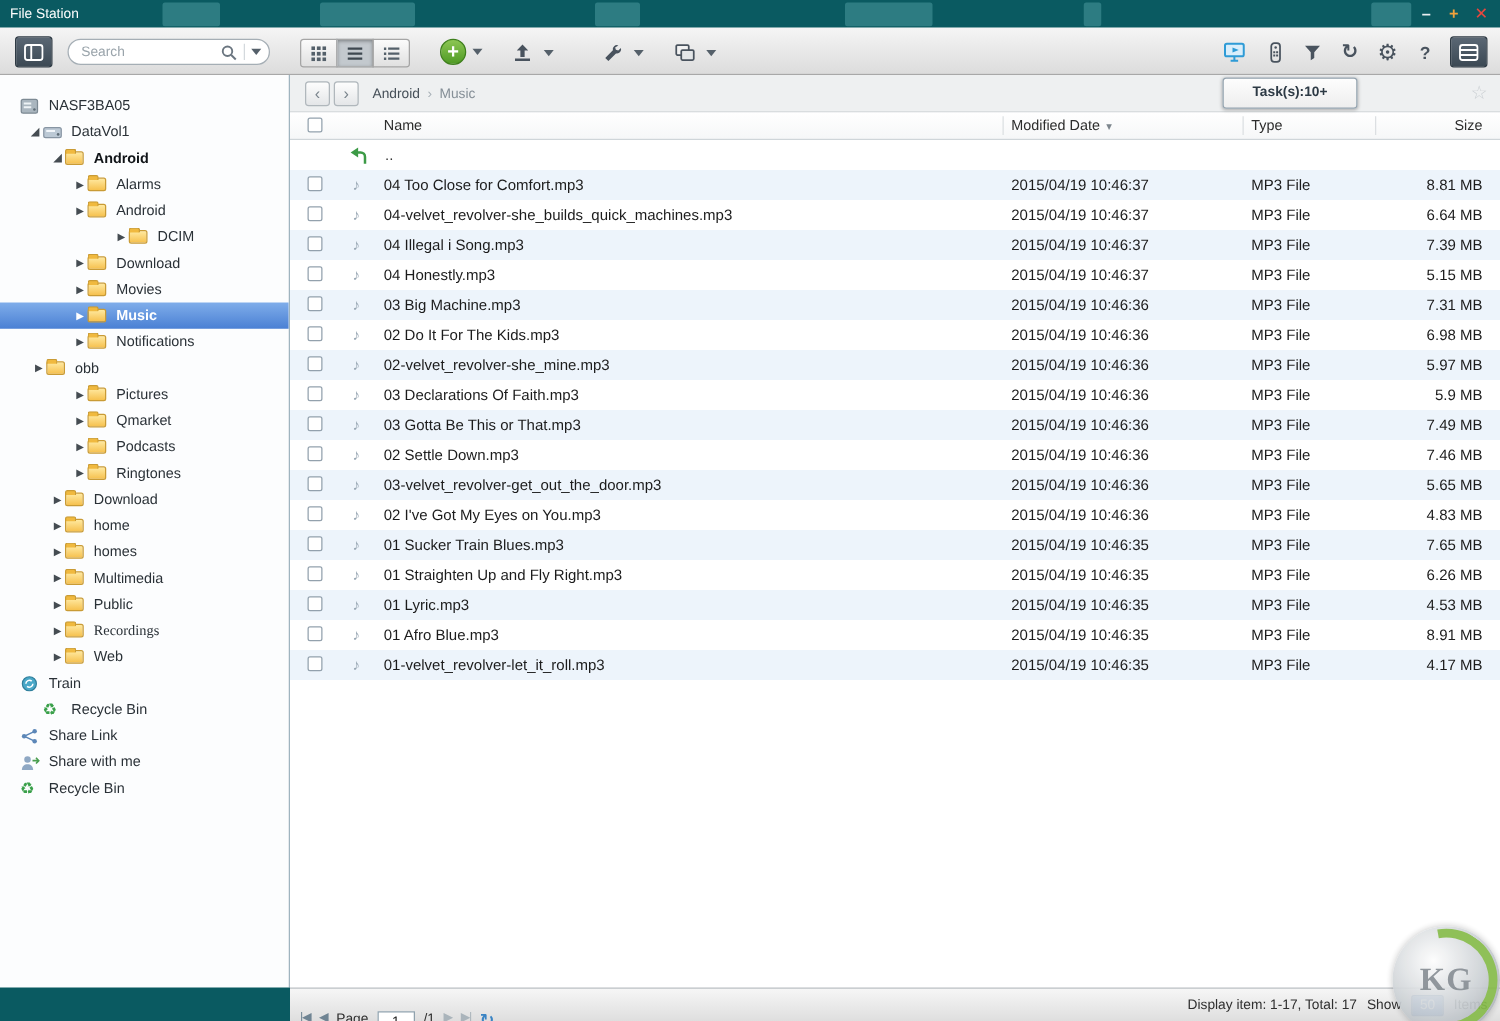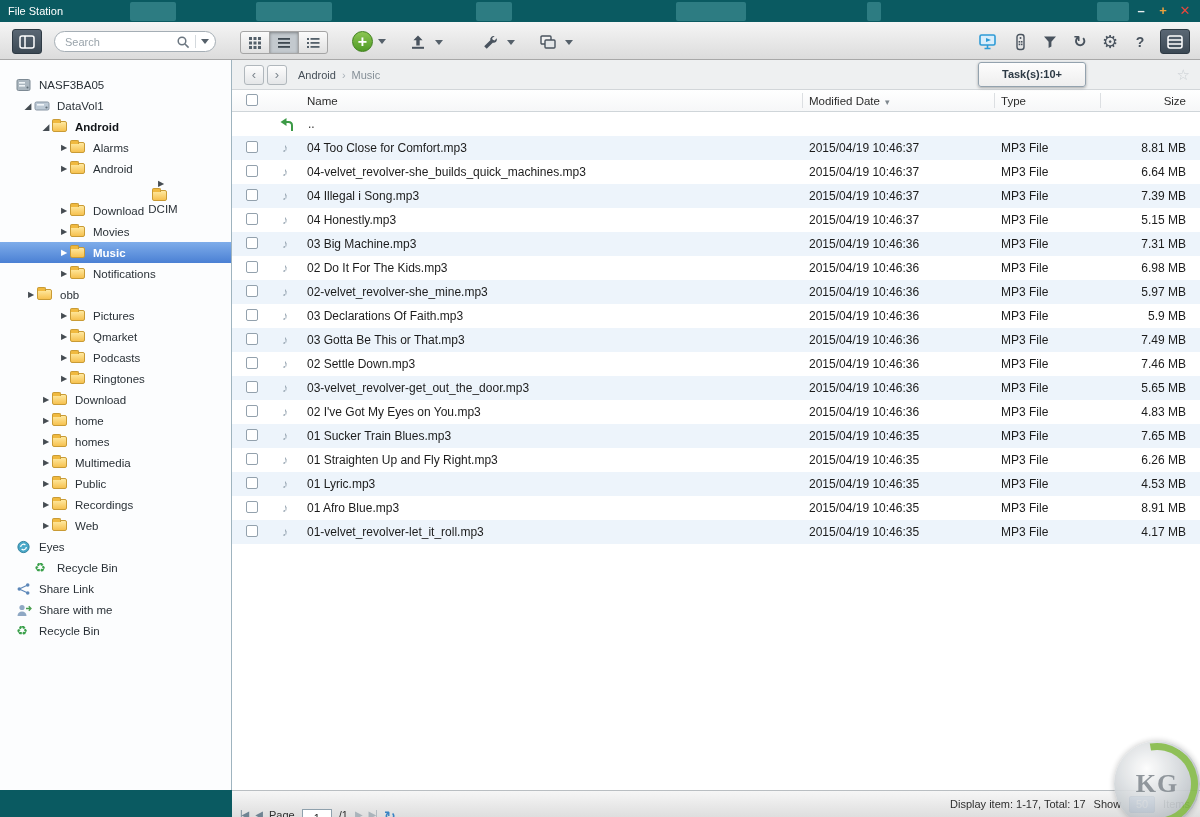--- a/index.html
+++ b/index.html
@@ -328,21 +328,21 @@
   </div>
 
   <div class="tree-item" style="padding-left: 58px;">
     <span class="tree-arrow arrow-collapsed"></span>
     <span class="tree-icon">
             <span class="folder-glyph"></span>
           </span>
     <span class="tree-label">Android</span>
   </div>
 
-  <div class="tree-item" style="padding-left: 91px; flex-direction: column;">
+  <div class="tree-item" style="padding-left: 91px;">
     <span class="tree-arrow arrow-collapsed"></span>
     <span class="tree-icon">
             <span class="folder-glyph"></span>
           </span>
     <span class="tree-label">DCIM</span>
   </div>
 
   <div class="tree-item" style="padding-left: 58px;">
     <span class="tree-arrow arrow-collapsed"></span>
     <span class="tree-icon">
@@ -449,21 +449,21 @@
   </div>
 
   <div class="tree-item" style="padding-left: 40px;">
     <span class="tree-arrow arrow-collapsed"></span>
     <span class="tree-icon">
             <span class="folder-glyph"></span>
           </span>
     <span class="tree-label">Public</span>
   </div>
 
-  <div class="tree-item" style="padding-left: 40px;">
+  <div class="tree-item" style="padding-left: 40px; font-family: Liberation Serif, serif;">
     <span class="tree-arrow arrow-collapsed"></span>
     <span class="tree-icon">
             <span class="folder-glyph"></span>
           </span>
     <span class="tree-label">Recordings</span>
   </div>
 
   <div class="tree-item" style="padding-left: 40px;">
     <span class="tree-arrow arrow-collapsed"></span>
     <span class="tree-icon">
@@ -473,21 +473,21 @@
   </div>
 
   <div class="tree-item" style="padding-left: 4px;">
     <span class="tree-arrow arrow-none"></span>
     <span class="tree-icon">
             <svg width="15" height="14" viewBox="0 0 16 14">
               <circle cx="8" cy="7" r="6" fill="#4aa8c8" stroke="#2f7f9c"></circle>
               <path d="M5 7a3 3 0 0 1 5-2.2M11 7a3 3 0 0 1-5 2.2" stroke="#ffffff" stroke-width="1.3" fill="none"></path>
             </svg>
           </span>
-    <span class="tree-label">Eyes</span>
+    <span class="tree-label">Train</span>
   </div>
 
   <div class="tree-item" style="padding-left: 22px;">
     <span class="tree-arrow arrow-none"></span>
     <span class="tree-icon">
             <span class="glyph recycle-glyph">♻</span>
           </span>
     <span class="tree-label">Recycle Bin</span>
   </div>
 

